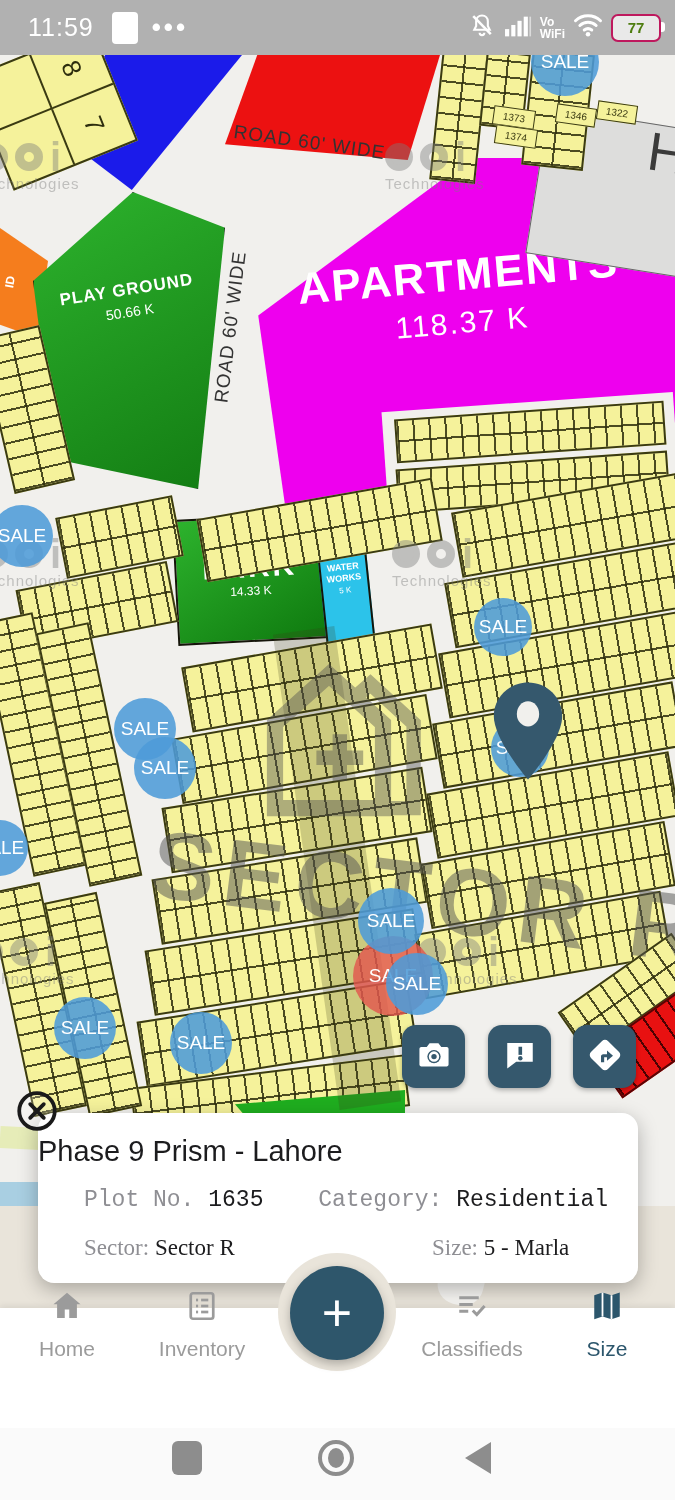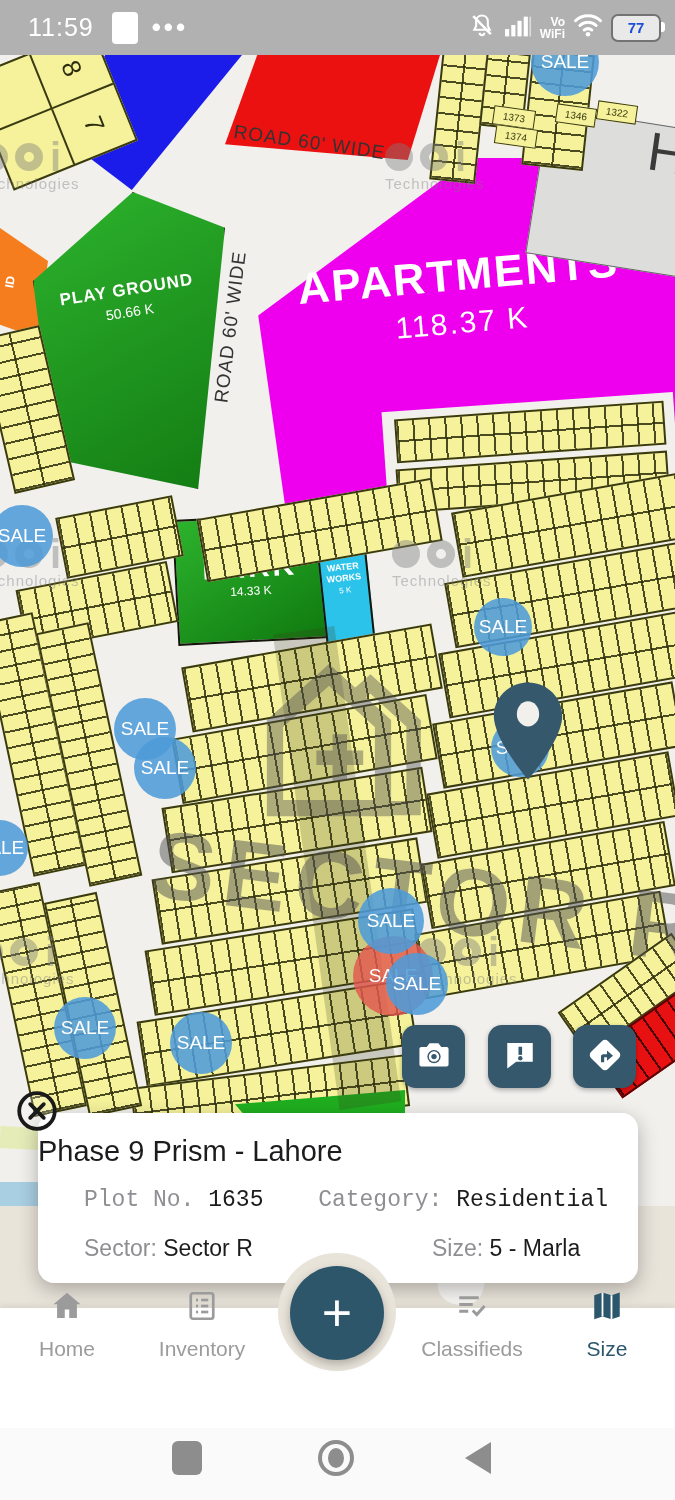--- a/index.html
+++ b/index.html
@@ -7,24 +7,24 @@
           background:#f1f0ed;font-family:"Liberation Sans",sans-serif;
           -webkit-font-smoothing:antialiased;}
   .abs{position:absolute;}
   
   .statusbar{left:0;top:0;width:675px;height:55px;background:#b1b1b1;z-index:60;
              display:flex;align-items:center;color:#fff;}
   .sb-time{font-size:25px;margin-left:28px;letter-spacing:1px;}
   .sb-app{width:26px;height:32px;background:#fff;border-radius:4px;margin-left:18px;}
   .sb-dots{font-size:26px;letter-spacing:3px;margin-left:14px;font-weight:bold;}
   .sb-right{margin-left:auto;margin-right:14px;display:flex;align-items:center;gap:8px;}
-  .sb-volte{font-size:12px;line-height:12px;font-weight:bold;text-align:right;}
-  .battery{position:relative;width:46px;height:24px;border:2px solid #737373;border-radius:7px;
+  .sb-volte{font-size:12px;line-height:12px;font-weight:bold;text-align:left;}
+  .battery{position:relative;width:46px;height:24px;border:2px solid #be185d;border-radius:7px;
            background:#e9e9e9;display:flex;align-items:center;justify-content:center;
-           color:#1d4ed8;font-size:15px;font-weight:bold;}
+           color:#4d7c0f;font-size:15px;font-weight:bold;}
   .battery::after{content:"";position:absolute;right:-6px;top:6px;width:4px;height:10px;
                   background:#fff;border-radius:0 3px 3px 0;}
   
   .zone-label{color:#fff;font-weight:bold;text-align:center;}
   .rowplots{background-color:#f5f29b;border:2px solid #3a3a12;
     background-image:
       repeating-linear-gradient(90deg,rgba(45,45,12,.85) 0 2px,transparent 2px 16px),
       linear-gradient(to bottom,transparent calc(50% - 1px),rgba(45,45,12,.85) calc(50% - 1px) calc(50% + 1px),transparent calc(50% + 1px));}
   .colplots{background-color:#f5f29b;border:2px solid #3a3a12;
     background-image:
@@ -334,21 +334,21 @@
     <div class="card-row" style="top:74px;font-family:Liberation Mono, monospace;">
       <div class="card-cell left">
         <span class="c-label">Plot No.</span>
         <span class="c-value">1635</span>
       </div>
       <div class="card-cell" style="margin-left:48px;">
         <span class="c-label">Category:</span>
         <span class="c-value">Residential</span>
       </div>
     </div>
-    <div class="card-row" style="top:122px;">
+    <div class="card-row" style="top:122px;font-family:Liberation Serif, serif;">
       <div class="card-cell left">
         <span class="c-label">Sector:</span>
         <span class="c-value">Sector R</span>
       </div>
       <div class="card-cell" style="margin-left:48px;">
         <span class="c-label">Size:</span>
         <span class="c-value">5 - Marla</span>
       </div>
     </div>
   </div>

